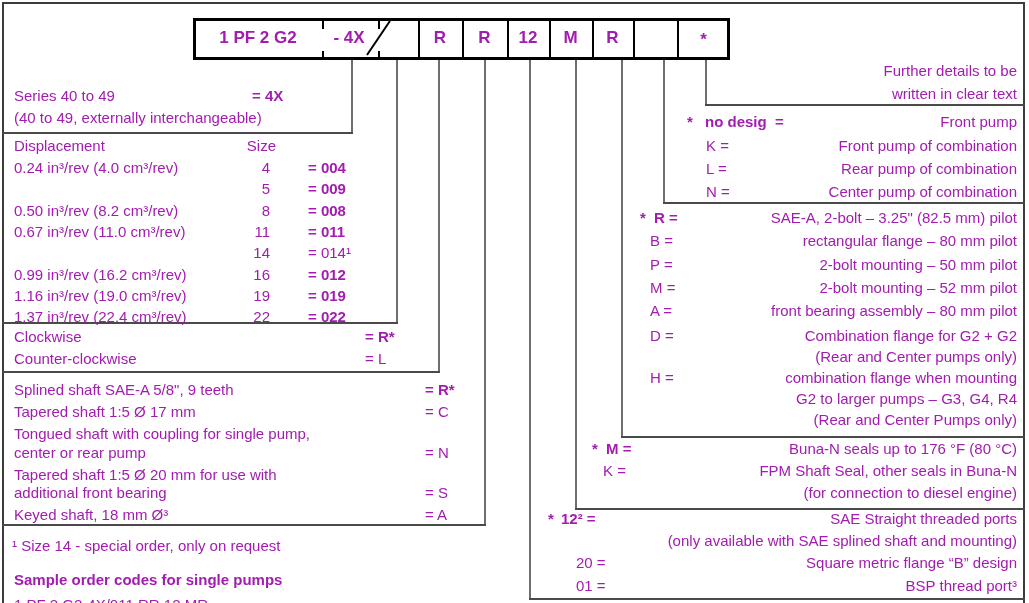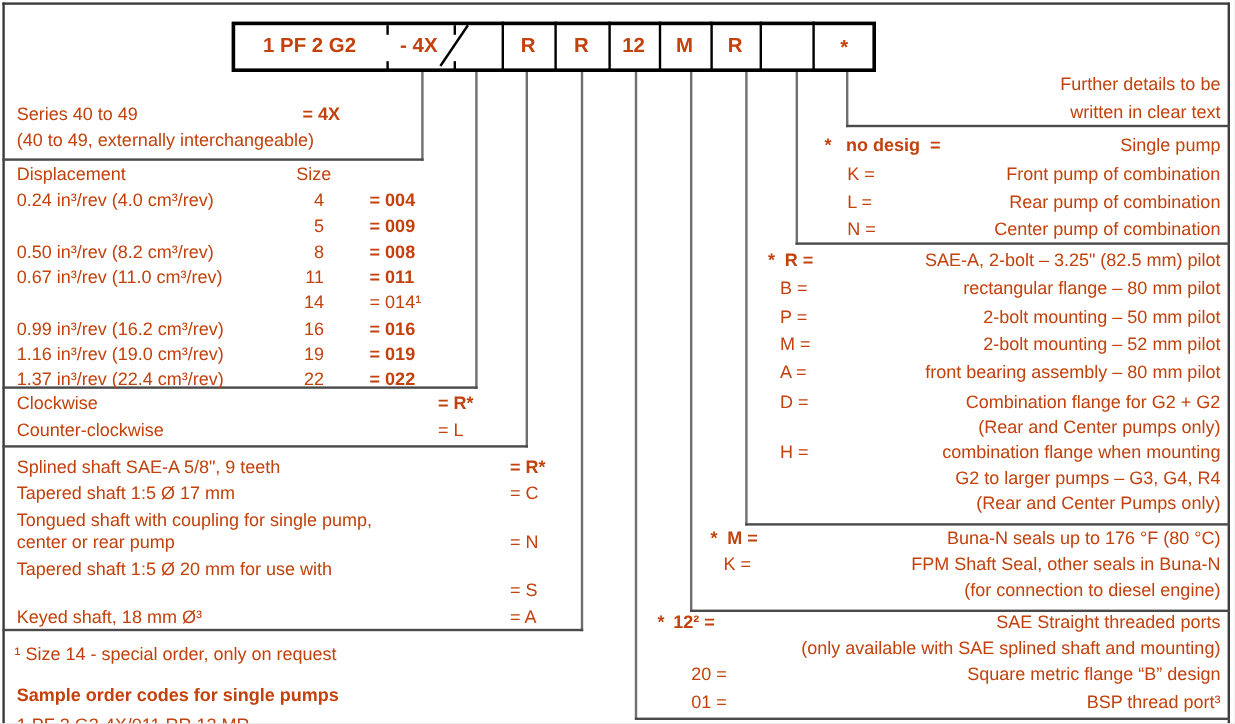--- a/index.html
+++ b/index.html
@@ -1,17 +1,17 @@
 <!DOCTYPE html>
 <html><head>
 <meta charset="utf-8">
 <style>
   html,body{margin:0;padding:0;background:#ddd}
   .page{position:relative;width:1029px;height:603px;background:#fff;overflow:hidden;
-        font-family:"Liberation Sans",sans-serif;color:#c2410c}
+        font-family:"Liberation Sans",sans-serif;color:#a21caf}
   .vl{position:absolute;width:2px;background:#6f6f6f}
   .hl{position:absolute;height:2px;background:#4a4a4a}
   .pb{position:absolute;background:#3c3c3c}
   .t{position:absolute;font-size:15px;line-height:18px;white-space:pre}
   .b{font-weight:700}
   .c{text-align:right}
   .codebox{position:absolute;left:193px;top:18px;width:537px;height:42px;
            border:3px solid #000;box-sizing:border-box;background:#fff}
   .cv{position:absolute;top:18px;height:42px;width:2px;background:#000}
   .tick{position:absolute;width:2px;height:8px;background:#000}
@@ -92,21 +92,21 @@
 
   <span class="t" style="left:14px;top:223px">0.67 in³/rev (11.0 cm³/rev)</span>
   <span class="t c" style="left:236px;top:223px;width:34px">11</span>
   <span class="t b" style="left:308px;top:223px">= 011</span>
 
   <span class="t c" style="left:236px;top:244px;width:34px">14</span>
   <span class="t" style="left:308px;top:244px">= 014¹</span>
 
   <span class="t" style="left:14px;top:266px">0.99 in³/rev (16.2 cm³/rev)</span>
   <span class="t c" style="left:236px;top:266px;width:34px">16</span>
-  <span class="t b" style="left:308px;top:266px">= 016</span>
+  <span class="t b" style="left:308px;top:266px">= 012</span>
 
   <span class="t" style="left:14px;top:287px">1.16 in³/rev (19.0 cm³/rev)</span>
   <span class="t c" style="left:236px;top:287px;width:34px">19</span>
   <span class="t b" style="left:308px;top:287px">= 019</span>
 
   <span class="t" style="left:14px;top:308px">1.37 in³/rev (22.4 cm³/rev)</span>
   <span class="t c" style="left:236px;top:308px;width:34px">22</span>
   <span class="t b" style="left:308px;top:308px">= 022</span>
 
   <span class="t" style="left:14px;top:328px">Clockwise</span>
@@ -115,34 +115,35 @@
   <span class="t" style="left:365px;top:350px">= L</span>
 
   <span class="t" style="left:14px;top:381px">Splined shaft SAE-A 5/8", 9 teeth</span>
   <span class="t b" style="left:425px;top:381px">= R*</span>
   <span class="t" style="left:14px;top:403px">Tapered shaft 1:5 Ø 17 mm</span>
   <span class="t" style="left:425px;top:403px">= C</span>
   <span class="t" style="left:14px;top:425px">Tongued shaft with coupling for single pump,</span>
   <span class="t" style="left:14px;top:444px">center or rear pump</span>
   <span class="t" style="left:425px;top:444px">= N</span>
   <span class="t" style="left:14px;top:466px">Tapered shaft 1:5 Ø 20 mm for use with</span>
+  <span class="t" style="left:14px;top:484px">additional front bearing</span>
   <span class="t" style="left:425px;top:484px">= S</span>
   <span class="t" style="left:14px;top:506px">Keyed shaft, 18 mm Ø³</span>
   <span class="t" style="left:425px;top:506px">= A</span>
 
   <span class="t" style="left:12px;top:537px">¹ Size 14 - special order, only on request</span>
   <span class="t b" style="left:14px;top:571px">Sample order codes for single pumps</span>
   <span class="t" style="left:14px;top:596px">1 PF 2 G2-4X/011 RR 12 MR</span>
 
   <span class="t" style="right:12px;top:62px">Further details to be</span>
   <span class="t" style="right:12px;top:85px">written in clear text</span>
 
   <span class="t b" style="left:687px;top:113px">*</span>
   <span class="t b" style="left:705px;top:113px">no desig  =</span>
-  <span class="t" style="right:12px;top:113px">Single pump</span>
+  <span class="t" style="right:12px;top:113px">Front pump</span>
   <span class="t" style="left:706px;top:137px">K =</span>
   <span class="t" style="right:12px;top:137px">Front pump of combination</span>
   <span class="t" style="left:706px;top:160px">L =</span>
   <span class="t" style="right:12px;top:160px">Rear pump of combination</span>
   <span class="t" style="left:706px;top:183px">N =</span>
   <span class="t" style="right:12px;top:183px">Center pump of combination</span>
 
   <span class="t b" style="left:640px;top:209px">*</span>
   <span class="t b" style="left:654px;top:209px">R =</span>
   <span class="t" style="right:12px;top:209px">SAE-A, 2-bolt – 3.25" (82.5 mm) pilot</span>

